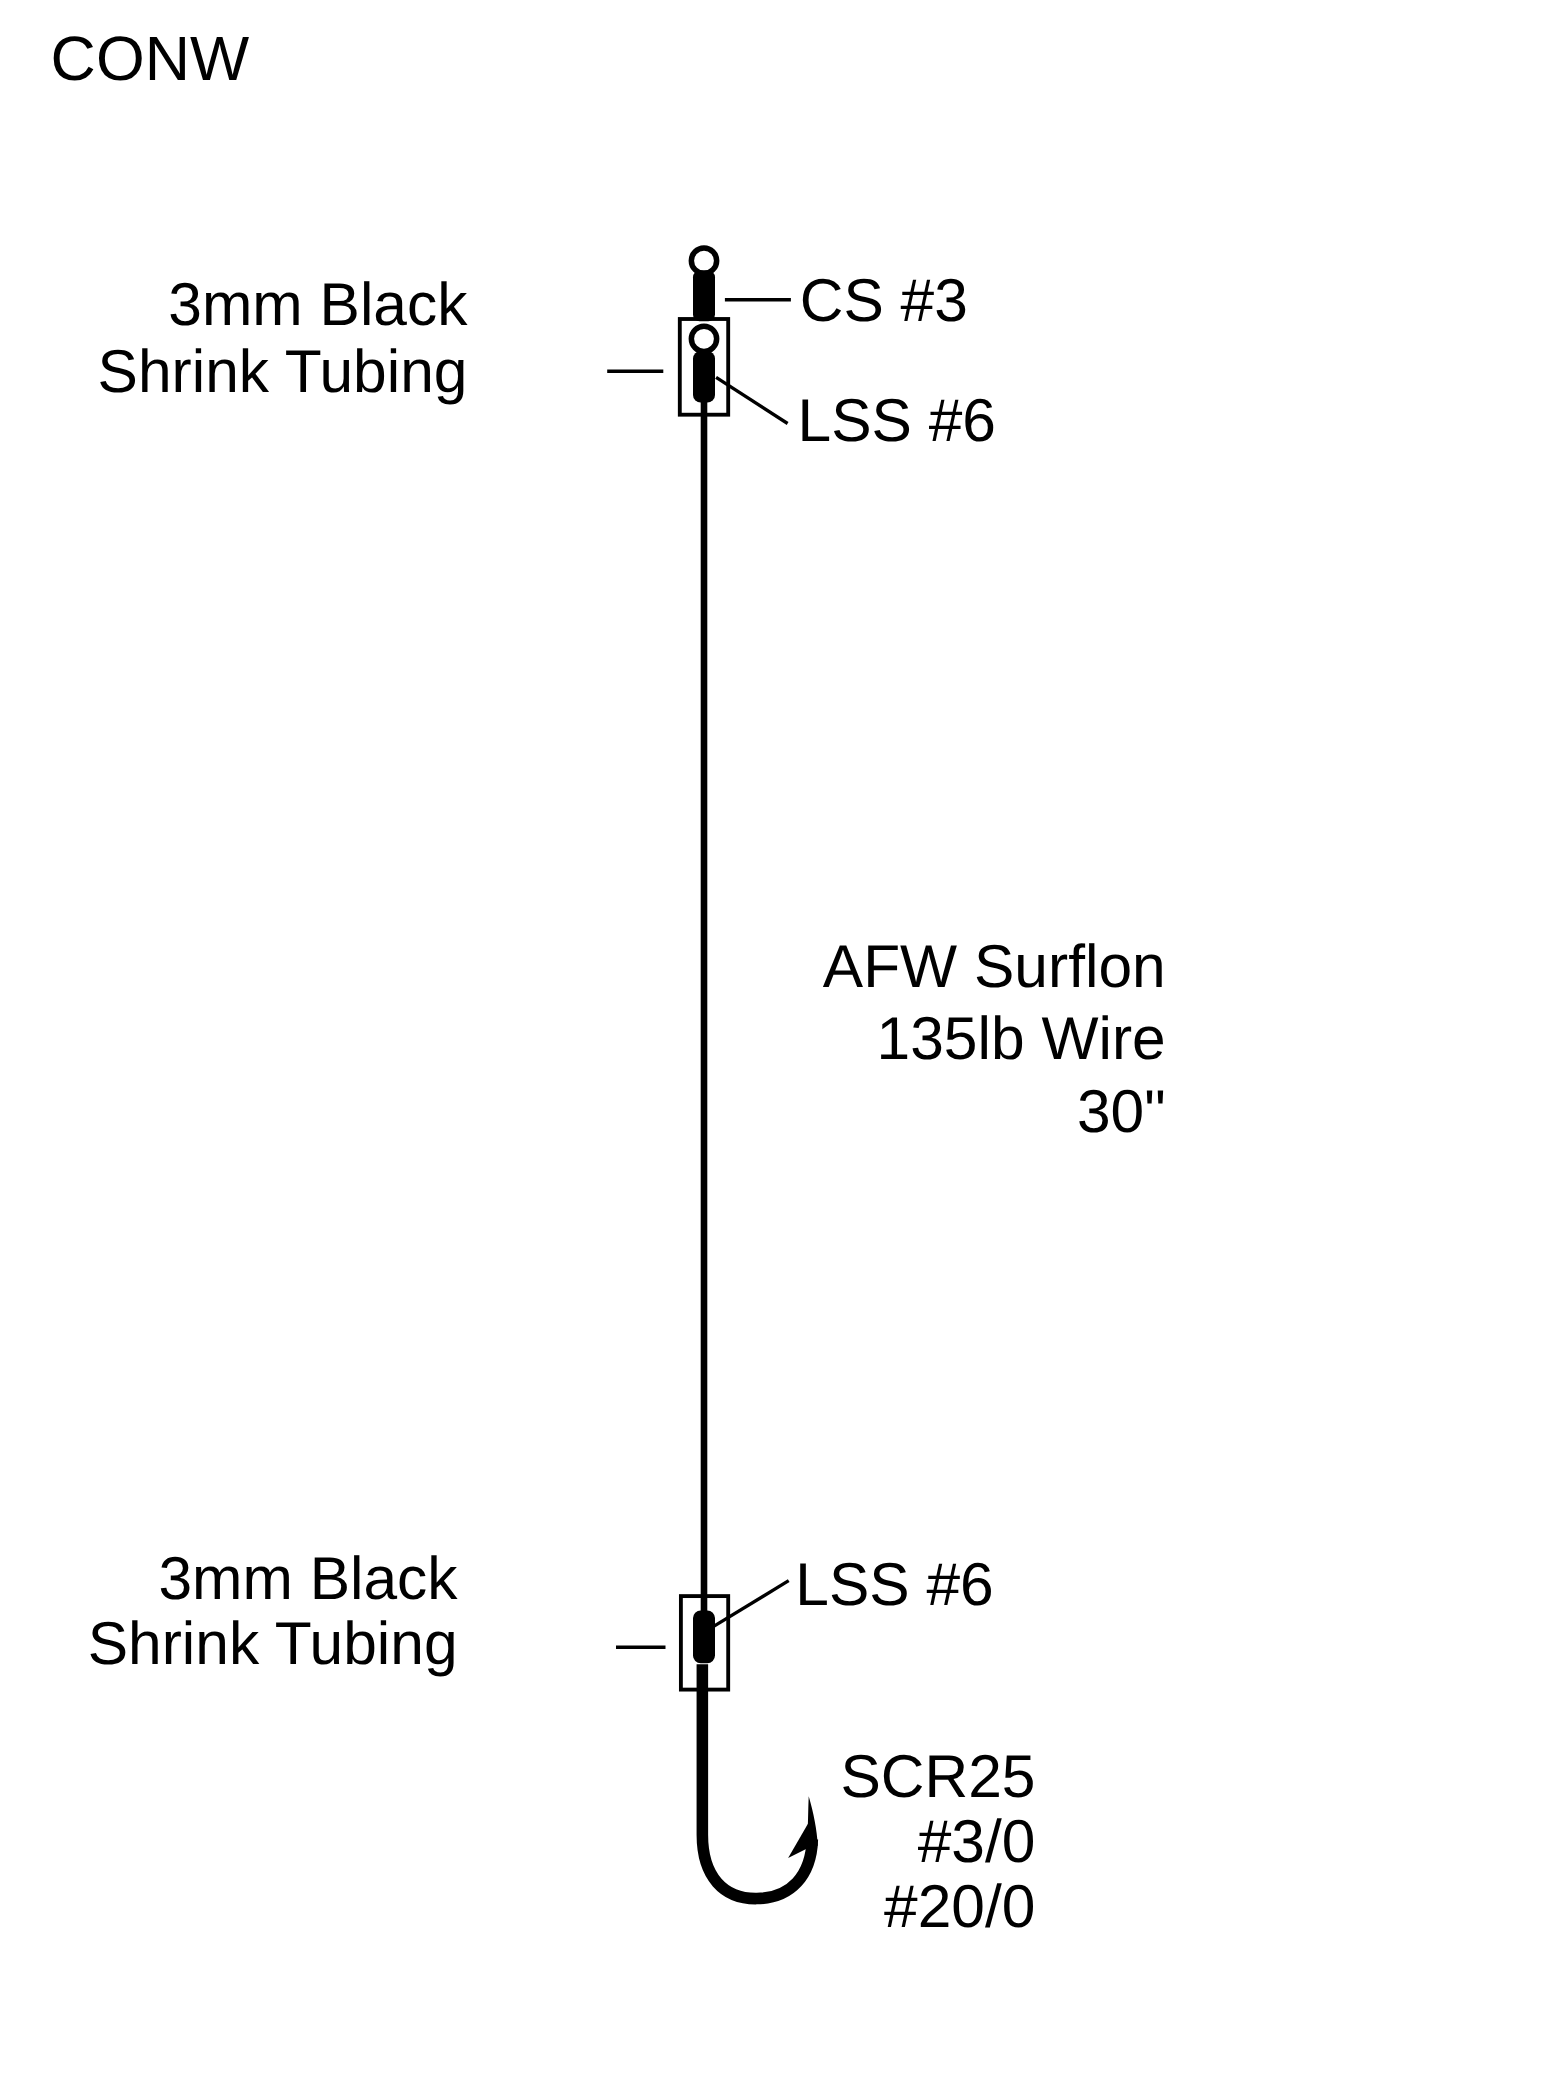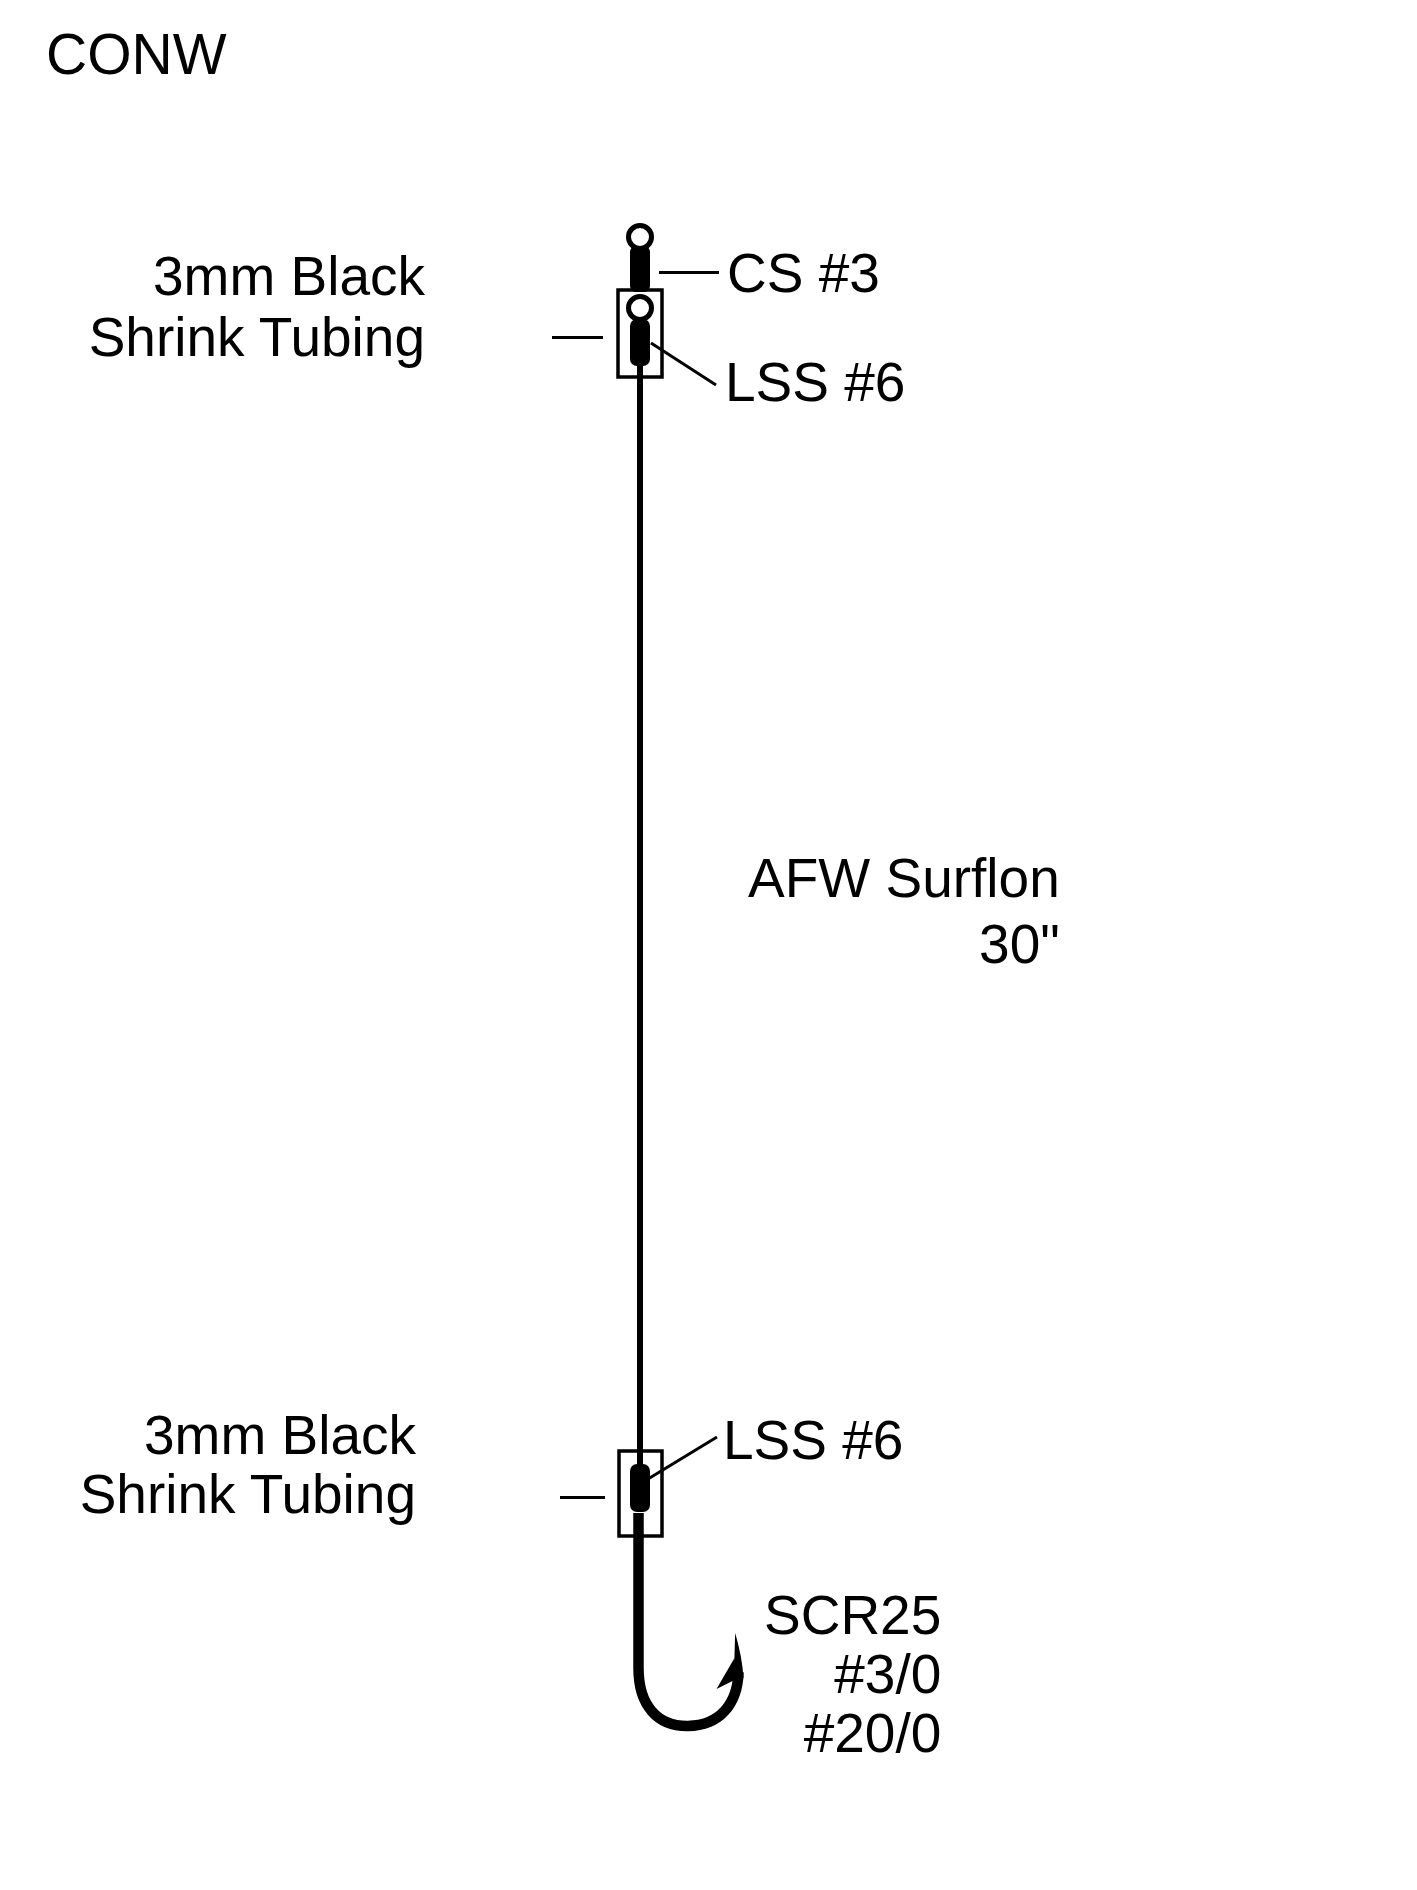--- a/index.html
+++ b/index.html
@@ -112,20 +112,21 @@
     <div>3mm Black</div>
     <div>Shrink Tubing</div>
   </div>
 
   <div class="label cs-label">CS #3</div>
 
   <div class="label lss-label-top">LSS #6</div>
 
   <div class="label wire-label">
     <div>AFW Surflon</div>
+    <div>135lb Wire</div>
     <div>30"</div>
   </div>
 
   <div class="label right-align tubing-label-bottom">
     <div>3mm Black</div>
     <div>Shrink Tubing</div>
   </div>
 
   <div class="label lss-label-bottom">LSS #6</div>
 

